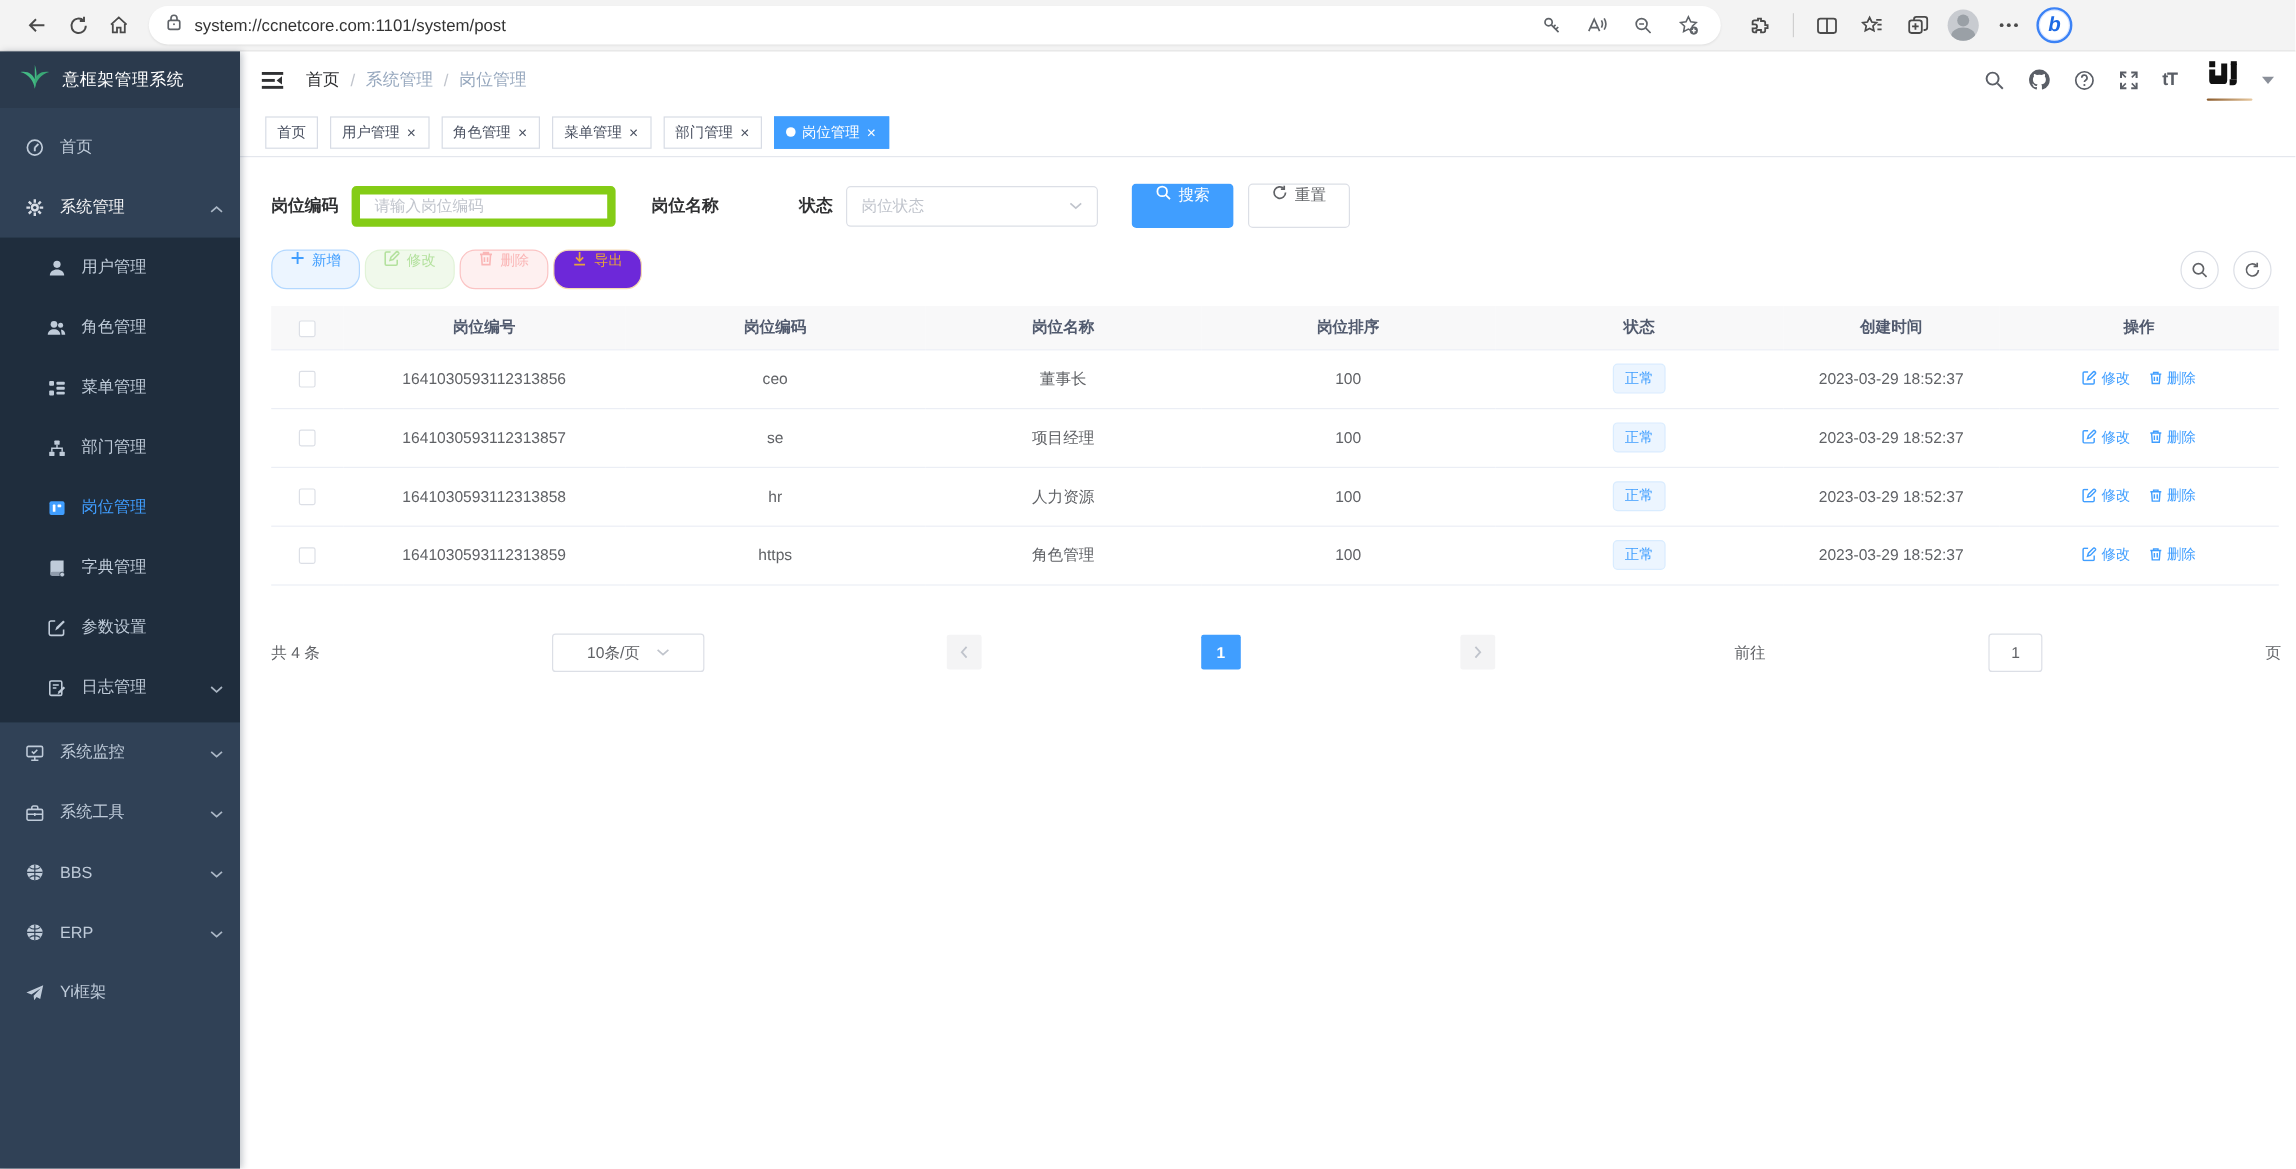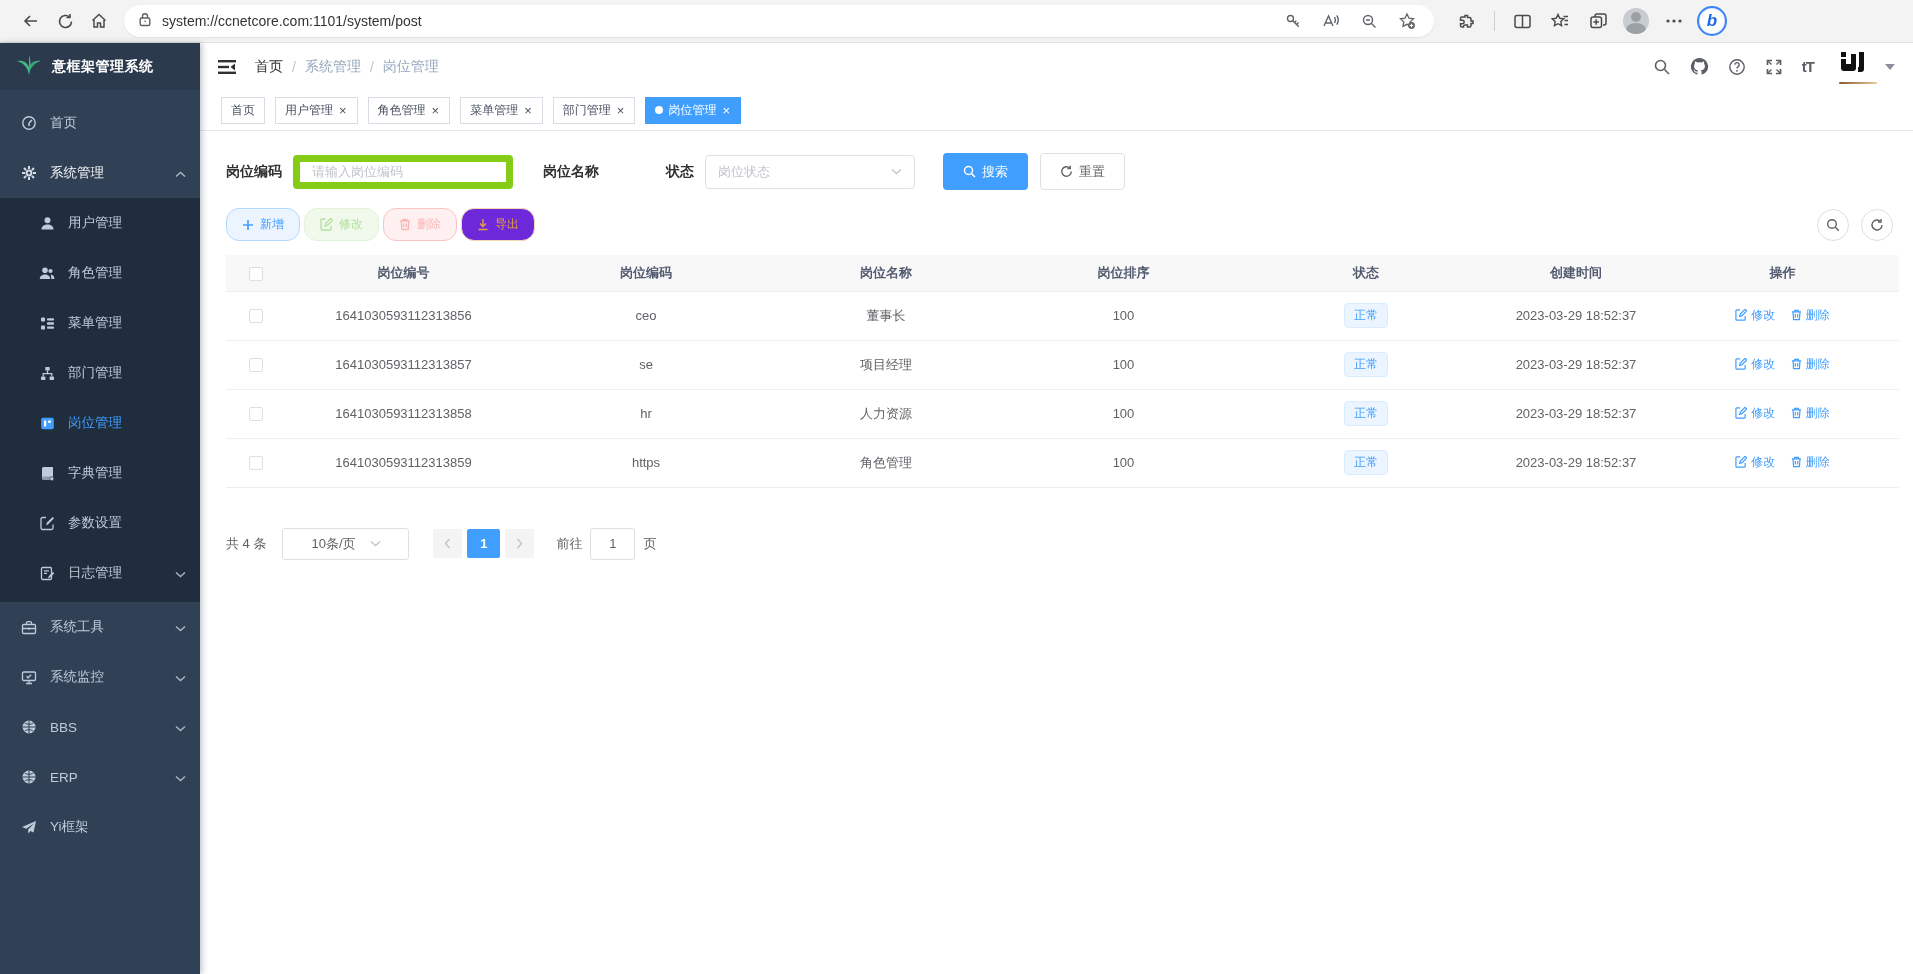--- a/index.html
+++ b/index.html
@@ -29,21 +29,21 @@
     display:flex; align-items:center; justify-content:center; font-weight:700; font-style:italic;
     color:#1d6ae5; font-size:17px; box-shadow:0 0 0 1px #dbe7ff inset; }
 
   
   .app { display:flex; height:931px; }
 
   
   .sidebar { width:200px; background:#304156; color:#bfcbd9; flex:none; display:flex;
     flex-direction:column; box-shadow:2px 0 6px rgba(0,21,41,.25); z-index:2; }
   .logo-row { height:47px; display:flex; align-items:center; padding-left:16px; background:#2b3a4d; flex:none; }
-  .logo-title { color:#fff; font-weight:700; font-size:14px; margin-left:10px; letter-spacing:.5px; }
+  .logo-title { color:#fff; font-weight:400; font-size:14px; margin-left:10px; letter-spacing:.5px; }
   .menu { padding-top:8px; font-size:13.5px; }
   .menu-item { height:50px; display:flex; align-items:center; padding:0 14px 0 20px; cursor:pointer; }
   .menu-item .mi-icon { width:18px; display:flex; justify-content:center; flex:none; }
   .menu-item .mi-label { margin-left:12px; flex:1; }
   .submenu { background:#1f2d3d; padding-bottom:4px; }
   .submenu .menu-item { padding-left:38px; }
   .menu-item.active { color:#409eff; }
   .chev { flex:none; opacity:.85; }
 
   
@@ -78,21 +78,21 @@
   .content { flex:1; padding:22px 20px 0 26px; }
 
   .search-form { display:flex; align-items:center; font-size:14px; }
   .sf-label { font-weight:700; color:#303133; margin-right:11px; white-space:nowrap; }
   .sf-input { width:220px; height:34px; border:7px solid #84cc16; border-radius:4px; padding:0 12px;
     font-size:13px; color:#606266; outline:none; font-family:inherit; }
   .sf-input::placeholder { color:#c0c4cc; }
   .sf-select { width:210px; height:34px; border:1px solid #dcdfe6; border-radius:4px; padding:0 12px;
     display:flex; align-items:center; justify-content:space-between; color:#c0c4cc; font-size:13px; cursor:pointer; }
   .gap30 { width:30px; flex:none; } .gap56 { width:56px; flex:none; }
-  .btn { display:inline-flex; align-items:center; justify-content:center; gap:6px; border-radius:4px;
+  .btn { display:inline-flex; justify-content:center; gap:6px; border-radius:4px;
     font-size:13px; cursor:pointer; border:1px solid transparent; font-family:Liberation Serif, serif; }
   .btn-search { background:#409eff; color:#fff; height:37px; padding:0 19px; margin-left:28px; }
   .btn-reset { background:#fff; color:#606266; border-color:#dcdfe6; height:37px; padding:0 19px; margin-left:12px; }
 
   .toolbar-row { display:flex; align-items:center; margin-top:18px; }
   .btn-plain { height:33px; padding:0 15px; font-size:12px; margin-right:4px;border-radius:13px; }
   .btn-add { color:#409eff; background:#ecf5ff; border-color:#b3d8ff; }
   .btn-edit { color:#b3e19d; background:#f0f9eb; border-color:#e1f3d8; cursor:not-allowed; }
   .btn-del { color:#fab6b6; background:#fef0f0; border-color:#fbc4c4; cursor:not-allowed; }
   .btn-export { color:#e6a23c; background:#6d28d9; border-color:#f5dab1; }
@@ -106,21 +106,21 @@
     border-bottom:1px solid #ebeef5; }
   table.grid td { height:49px; text-align:center; color:#606266; border-bottom:1px solid #ebeef5; background:#fff; }
   .checkbox { display:inline-block; width:14px; height:14px; border:1px solid #dcdfe6; border-radius:2px;
     background:#fff; vertical-align:middle; cursor:pointer; }
   .tag-normal { display:inline-block; background:#ecf5ff; border:1px solid #d9ecff; color:#409eff;
     font-size:12px; padding:3px 9px; border-radius:4px; }
   .op-link { color:#409eff; font-size:12px; cursor:pointer; display:inline-flex; align-items:center; gap:4px; }
   .op-link + .op-link { margin-left:12px; }
 
   
-  .pagination { display:flex; align-items:center; justify-content:flex-start; margin-top:40px;
+  .pagination { display:flex; align-items:center; justify-content:space-between; margin-top:40px;
     font-size:13px; color:#606266; margin-right:-8px; }
   .pg-total { margin-right:16px; }
   .pg-select { width:127px; height:32px; border:1px solid #dcdfe6; border-radius:3px; display:flex;
     align-items:center; justify-content:center; gap:14px; color:#606266; font-size:13px; cursor:pointer; margin-right:24px; }
   .pg-arrow { width:29px; height:29px; background:#f4f4f5; border-radius:2px; display:flex; align-items:center;
     justify-content:center; color:#c0c4cc; cursor:pointer; }
   .pg-page { width:33px; height:29px; background:#409eff; color:#fff; border-radius:2px; display:flex;
     align-items:center; justify-content:center; font-weight:700; margin:0 5px; cursor:pointer; }
   .pg-goto { margin-left:22px; margin-right:8px; }
   .pg-input { width:45px; height:32px; border:1px solid #dcdfe6; border-radius:3px; text-align:center;
@@ -355,39 +355,39 @@
             <svg width="11" height="7" viewBox="0 0 11 7" fill="none" stroke="#bfcbd9" stroke-width="1.4">
                 <path d="M1 1.5L5.5 5.5 10 1.5"></path>
               </svg>
           </span>
         </div>
       </div>
 
       <div class="menu-item">
         <span class="mi-icon">
           <svg width="16" height="15" viewBox="0 0 16 15" fill="none" stroke="#bfcbd9" stroke-width="1.3">
-              <rect x="1.5" y="4.5" width="13" height="9" rx="1.2"></rect>
-              <path d="M5.5 4.5V3a1.3 1.3 0 0 1 1.3-1.3h2.4A1.3 1.3 0 0 1 10.5 3v1.5M1.5 8.5h13M8 7.5v2.4"></path>
-            </svg>
-        </span>
-        <span class="mi-label">系统工具</span>
+              <rect x="1.5" y="2" width="13" height="8.5" rx="1.2"></rect>
+              <path d="M5.5 6.2l1.6 1.6 3-3M8 10.5V13M5 13.5h6"></path>
+            </svg>
+        </span>
+        <span class="mi-label">系统监控</span>
         <span class="chev">
           <svg width="11" height="7" viewBox="0 0 11 7" fill="none" stroke="#bfcbd9" stroke-width="1.4">
               <path d="M1 1.5L5.5 5.5 10 1.5"></path>
             </svg>
         </span>
       </div>
       <div class="menu-item">
         <span class="mi-icon">
           <svg width="16" height="15" viewBox="0 0 16 15" fill="none" stroke="#bfcbd9" stroke-width="1.3">
-              <rect x="1.5" y="2" width="13" height="8.5" rx="1.2"></rect>
-              <path d="M5.5 6.2l1.6 1.6 3-3M8 10.5V13M5 13.5h6"></path>
-            </svg>
-        </span>
-        <span class="mi-label">系统监控</span>
+              <rect x="1.5" y="4.5" width="13" height="9" rx="1.2"></rect>
+              <path d="M5.5 4.5V3a1.3 1.3 0 0 1 1.3-1.3h2.4A1.3 1.3 0 0 1 10.5 3v1.5M1.5 8.5h13M8 7.5v2.4"></path>
+            </svg>
+        </span>
+        <span class="mi-label">系统工具</span>
         <span class="chev">
           <svg width="11" height="7" viewBox="0 0 11 7" fill="none" stroke="#bfcbd9" stroke-width="1.4">
               <path d="M1 1.5L5.5 5.5 10 1.5"></path>
             </svg>
         </span>
       </div>
       <div class="menu-item">
         <span class="mi-icon">
           <svg width="16" height="16" viewBox="0 0 16 16">
               <circle cx="8" cy="8" r="6.5" fill="#bfcbd9"></circle>

